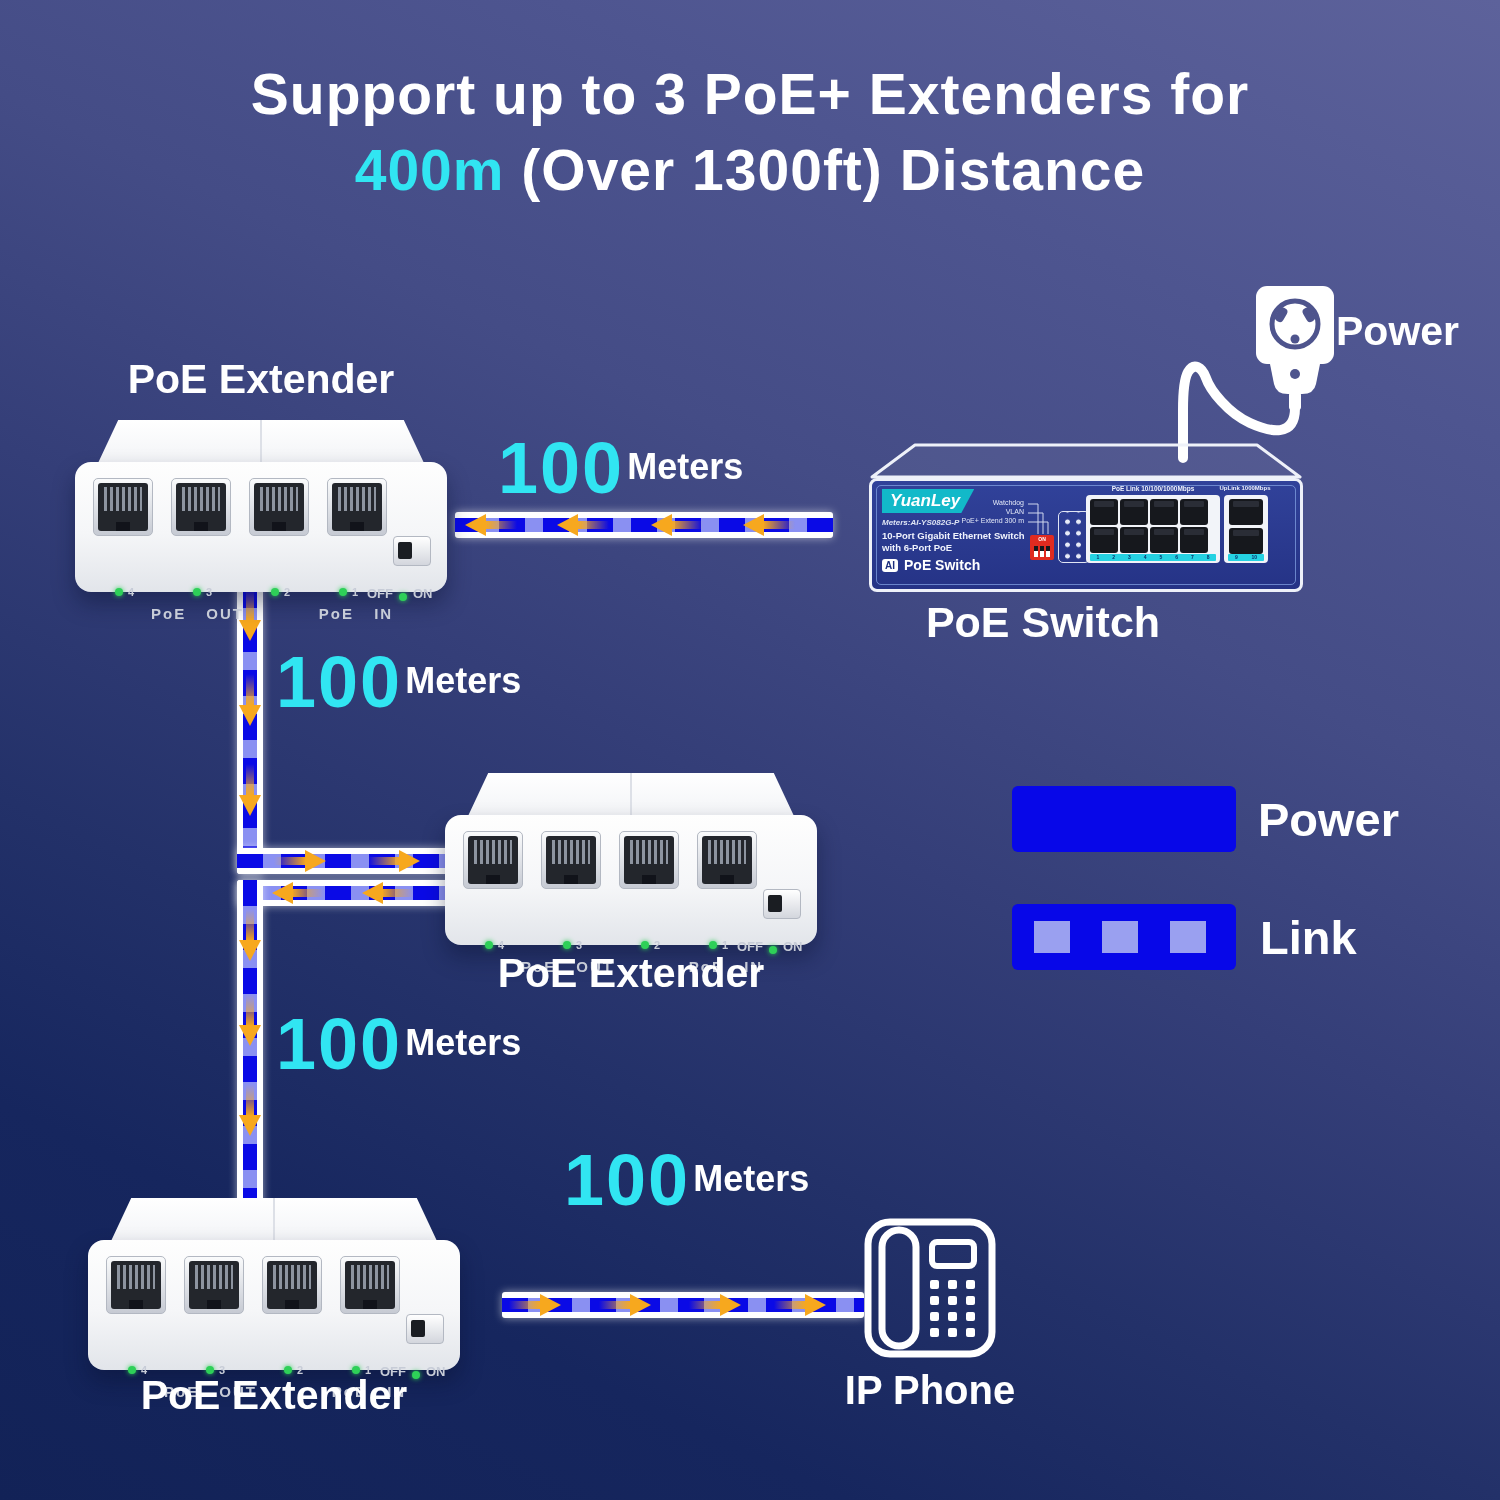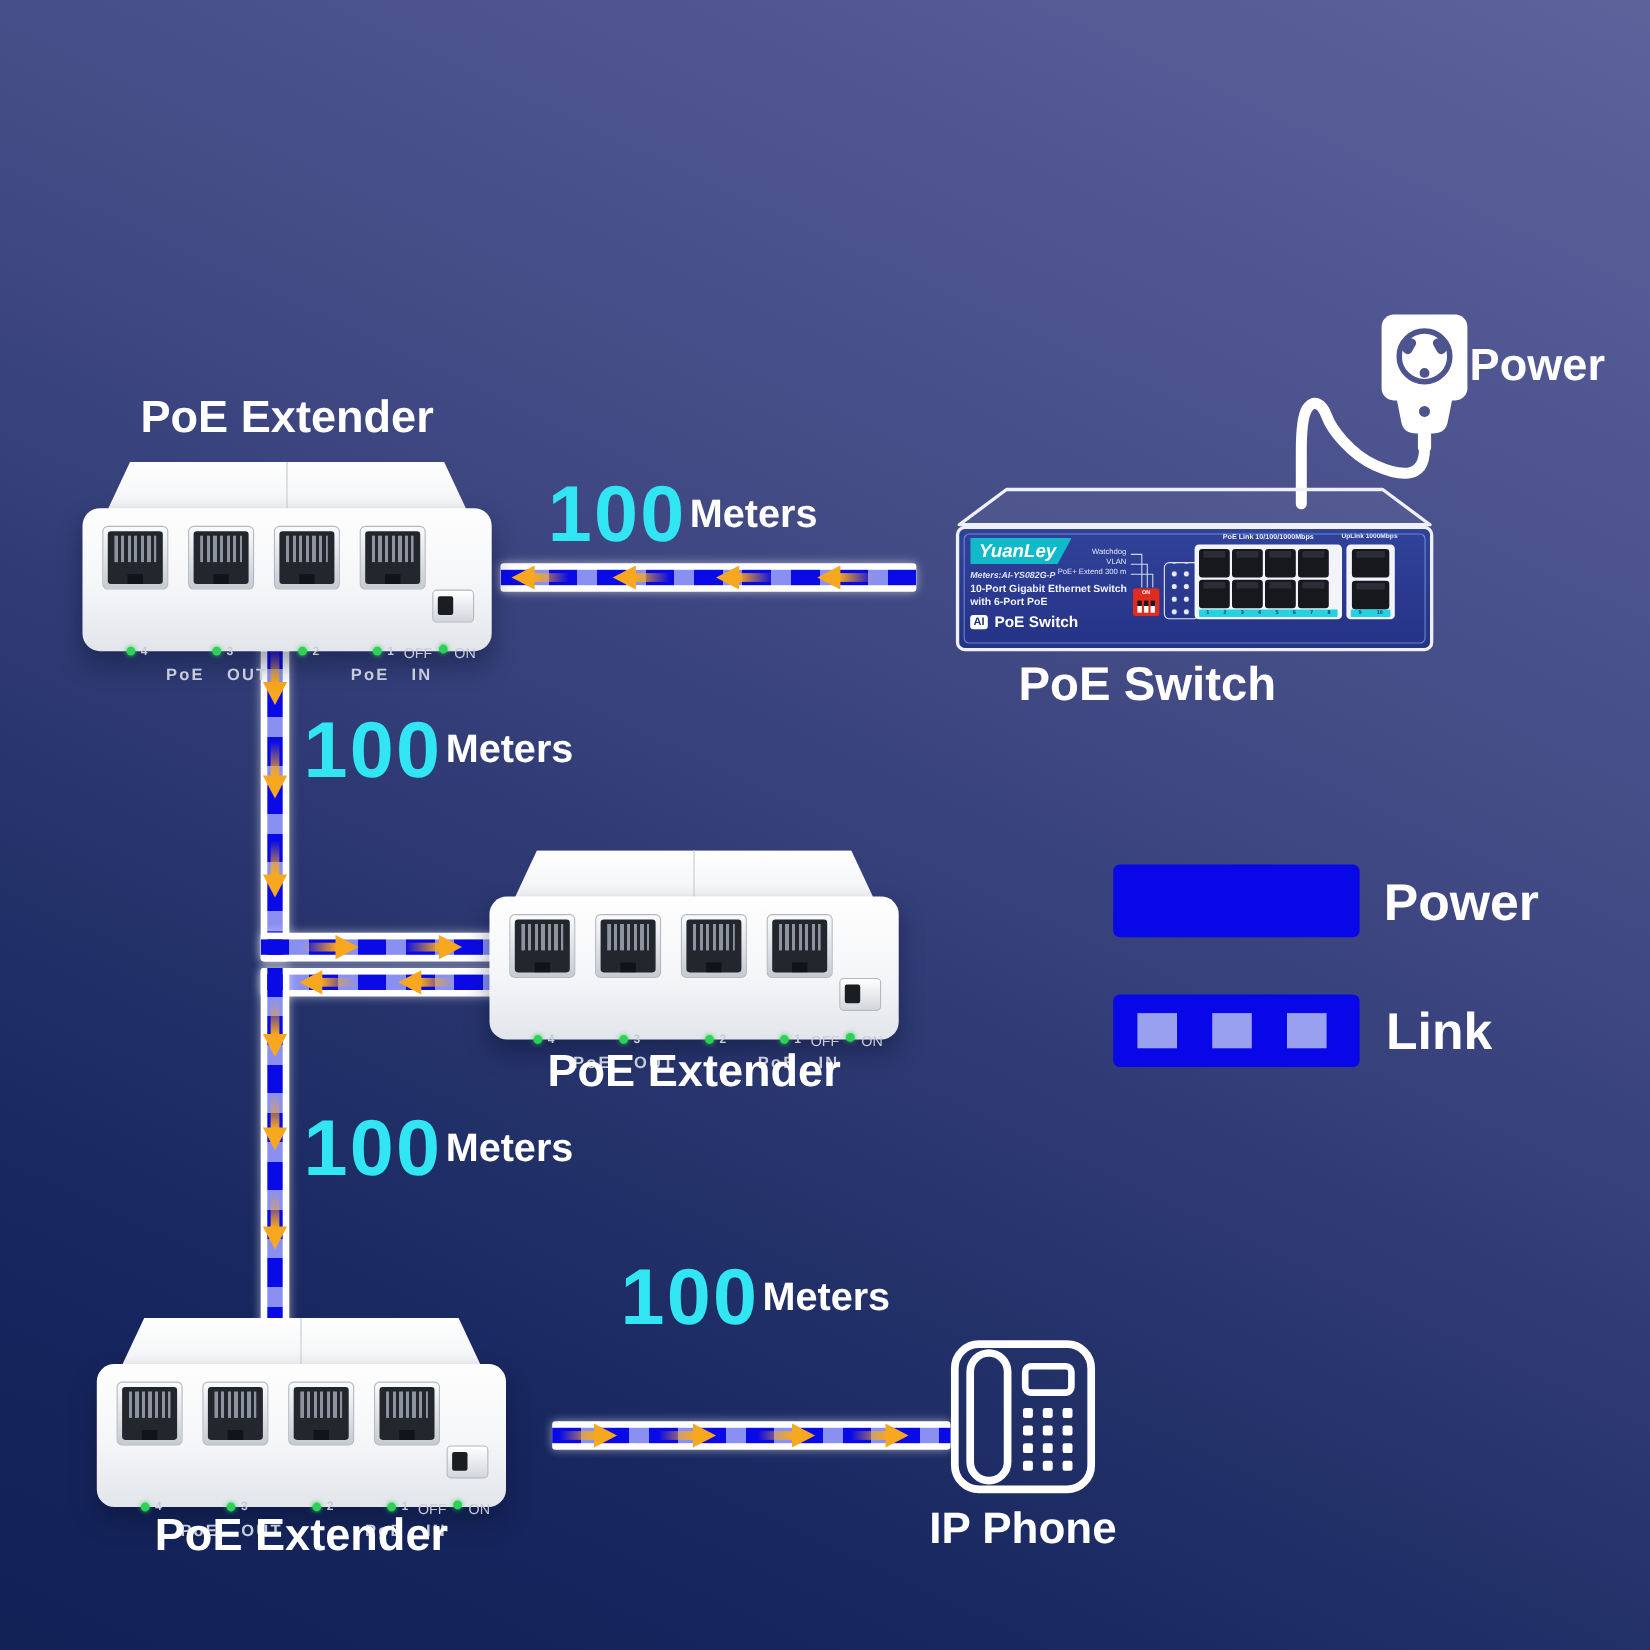--- a/index.html
+++ b/index.html
@@ -55,22 +55,22 @@
   .rj45 .jack::after { content:""; position:absolute; left:18px; right:18px; bottom:0; height:9px; background:#11131a; }
   .ext .toggle { position:absolute; left:318px; top:74px; width:36px; height:28px;
       background:linear-gradient(#ffffff,#d3d6dd); border:1px solid #b3b8c2; border-radius:4px; }
   .ext .toggle::before { content:""; position:absolute; left:4px; top:5px; width:14px; height:17px;
       background:#1a1d22; border-radius:2px; }
   .ledunit { position:absolute; top:124px; display:flex; align-items:center; gap:5px;
       font-size:11px; color:#c7ccd7; font-weight:bold; }
   .led { width:8px; height:8px; border-radius:50%; background:#2ed058; box-shadow:0 0 5px #2ed058; display:inline-block; }
   .plabel { position:absolute; top:143px; color:#c7ccd7; font-weight:bold; font-size:15px;
       letter-spacing:2px; word-spacing:14px; text-align:center; }
-  .offon { position:absolute; left:292px; top:124px; display:flex; align-items:flex-start; gap:6px;
-      color:#c7ccd7; font-weight:normal; font-size:13px; }
+  .offon { position:absolute; left:292px; top:124px; display:flex; align-items:flex-end; gap:6px;
+      color:#c7ccd7; font-weight:bold; font-size:13px; }
   
   .sw { position:absolute; left:869px; top:442px; width:434px; height:152px; z-index:4; }
   .sw-top { position:absolute; left:0; top:0; }
   .sw-front { position:absolute; left:0; top:36px; width:434px; height:114px; box-sizing:border-box;
       background:linear-gradient(180deg,#31429a 0%,#253386 100%);
       border:3px solid #eef1f9; border-radius:8px; }
   .sw-front::after { content:""; position:absolute; inset:4px; border:1px solid rgba(130,160,225,.75); border-radius:5px; }
   .yl-logo { position:absolute; left:10px; top:8px; background:#12b9c9; color:#fff;
       font-style:italic; font-weight:bold; font-size:17px; line-height:24px; padding:0 14px 0 8px;
       clip-path:polygon(0 0,100% 0,86% 100%,0 100%); z-index:2; }
@@ -115,20 +115,22 @@
   .legtext { position:absolute; color:#fff; font-weight:bold; font-size:47px; z-index:3; }
   .sq { position:absolute; width:36px; height:32px; background:#9aa0f0; z-index:4; }
   svg.icon { position:absolute; z-index:4; }
 </style>
 </head>
 <body>
 
 <div class="canvas">
 
   <div class="title">
+    <div>Support up to 3 PoE+ Extenders for</div>
+    <div><span class="hl">400m</span><span> (Over 1300ft)  Distance</span></div>
   </div>
 
   <div class="cable h" style="left:455px;top:512px;width:378px;height:26px;">
       <div class="core"></div>
     </div>
 
   <div class="cable v" style="left:237px;top:582px;width:26px;height:292px;">
       <div class="core"></div>
     </div>
   <div class="cable h" style="left:237px;top:848px;width:224px;height:26px;">

